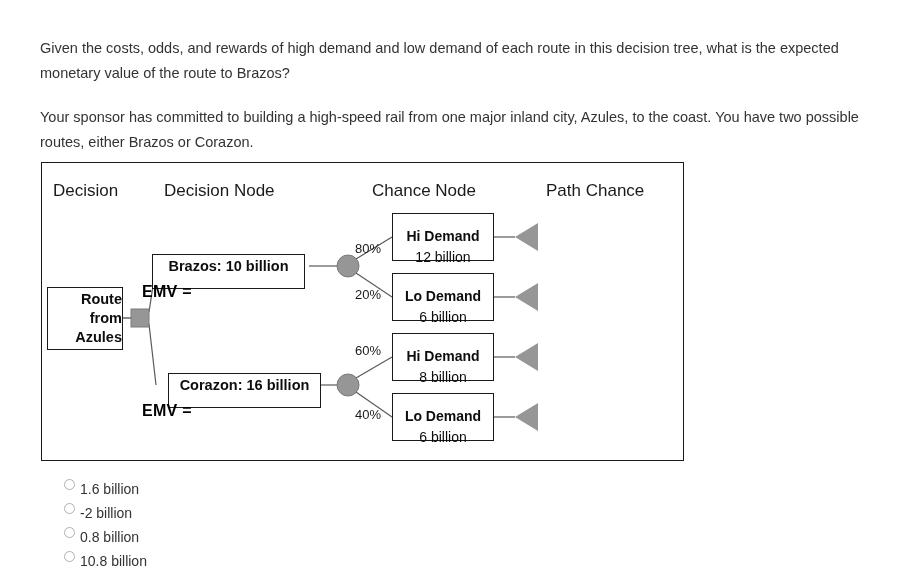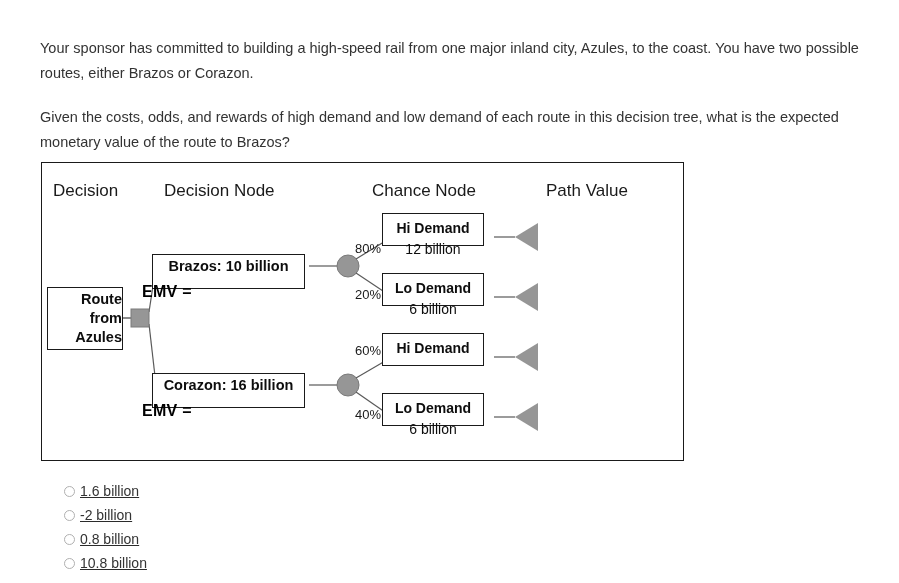--- a/index.html
+++ b/index.html
@@ -92,27 +92,27 @@
 
   .branch-box {
     left: 110px;
     width: 153px;
     height: 35px;
     line-height: 22px;
     font-size: 14.5px;
     font-weight: bold;
   }
   #brazos-box  { top: 91px; }
-  #corazon-box { top: 210px; }
+  #corazon-box { top: 210px; margin-left: 16px; }
 
   .leaf-box {
-    left: 340px;
+    left: 350px;
     width: 102px;
-    height: 33px;
-    padding-top: 4px;
+    height: 48px;
+    padding-top: 12px;
   }
   #leaf-hi-1 { top: 50px; }
   #leaf-lo-1 { top: 110px; }
   #leaf-hi-2 { top: 170px; }
   #leaf-lo-2 { top: 230px; }
   .leaf-title {
     display: block;
     font-size: 14px;
     font-weight: bold;
     line-height: 21px;
@@ -149,23 +149,21 @@
   #prob-lo-2 { left: 313px; top: 244px; }
 
   
   #options {
     position: absolute;
     left: 64px;
     top: 479px;
   }
   .option-row {
     display: flex;
-    align-items: center;
     height: 24px;
-    text-decoration: underline;
   }
   .radio {
     width: 11px;
     height: 11px;
     border: 1px solid #b0b0b0;
     border-radius: 50%;
     background: #ffffff;
     box-sizing: border-box;
     flex: 0 0 auto;
     margin-right: 5px;
@@ -174,22 +172,22 @@
     font-size: 14px;
     color: #333333;
     line-height: 20px;
     white-space: nowrap;
   }
 </style>
 </head>
 <body>
 
 <div id="prompt">
+  <p class="prompt-para">Given the costs, odds, and rewards of high demand and low demand of each route in this decision tree, what is the expected monetary value of the route to Brazos?</p>
   <p class="prompt-para">Your sponsor has committed to building a high-speed rail from one major inland city, Azules, to the coast. You have two possible routes, either Brazos or Corazon.</p>
-  <p class="prompt-para">Given the costs, odds, and rewards of high demand and low demand of each route in this decision tree, what is the expected monetary value of the route to Brazos?</p>
 </div>
 
 <div id="diagram">
 
   <svg id="diagram-svg" viewBox="0 0 643 299" xmlns="http://www.w3.org/2000/svg">
 
     <line x1="81" y1="155" x2="89" y2="155" stroke="#595959" stroke-width="1.4"></line>
 
     <line x1="107" y1="149" x2="114" y2="103" stroke="#595959" stroke-width="1.2"></line>
     <line x1="107" y1="161" x2="114" y2="222" stroke="#595959" stroke-width="1.2"></line>
@@ -217,21 +215,21 @@
     <line x1="452" y1="194" x2="473" y2="194" stroke="#595959" stroke-width="1.2"></line>
     <polygon points="473,194 496,180 496,208" fill="#969696"></polygon>
 
     <line x1="452" y1="254" x2="473" y2="254" stroke="#595959" stroke-width="1.2"></line>
     <polygon points="473,254 496,240 496,268" fill="#969696"></polygon>
   </svg>
 
   <div class="col-header" id="hdr-decision">Decision</div>
   <div class="col-header" id="hdr-decision-node">Decision Node</div>
   <div class="col-header" id="hdr-chance-node">Chance Node</div>
-  <div class="col-header" id="hdr-path-value">Path Value</div>
+  <div class="col-header" id="hdr-path-value">Path Chance</div>
 
   <div class="node-box" id="root-box">
     <span>Route</span>
     <span>from</span>
     <span>Azules</span>
   </div>
 
   <div class="node-box branch-box" id="brazos-box">Brazos: 10 billion</div>
   <div class="emv-label" id="emv-brazos">EMV =</div>
 
@@ -248,20 +246,21 @@
   </div>
 
   <div class="node-box branch-box" id="corazon-box">Corazon: 16 billion</div>
   <div class="emv-label" id="emv-corazon">EMV =</div>
 
   <div class="prob-label" id="prob-hi-2">60%</div>
   <div class="prob-label" id="prob-lo-2">40%</div>
 
   <div class="node-box leaf-box" id="leaf-hi-2">
     <span class="leaf-title">Hi Demand</span>
+    <span class="leaf-value">8 billion</span>
   </div>
   <div class="node-box leaf-box" id="leaf-lo-2">
     <span class="leaf-title">Lo Demand</span>
     <span class="leaf-value">6 billion</span>
   </div>
 
 </div>
 
 <div id="options">
   <div class="option-row">

